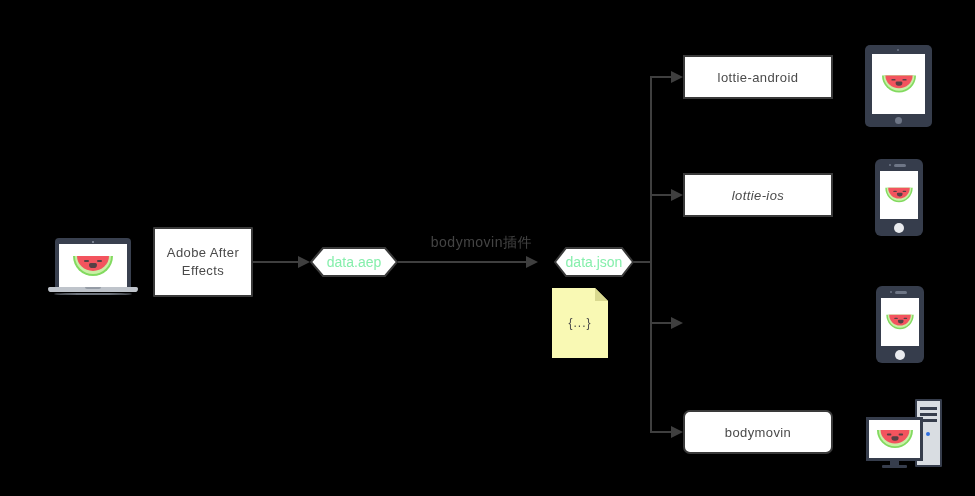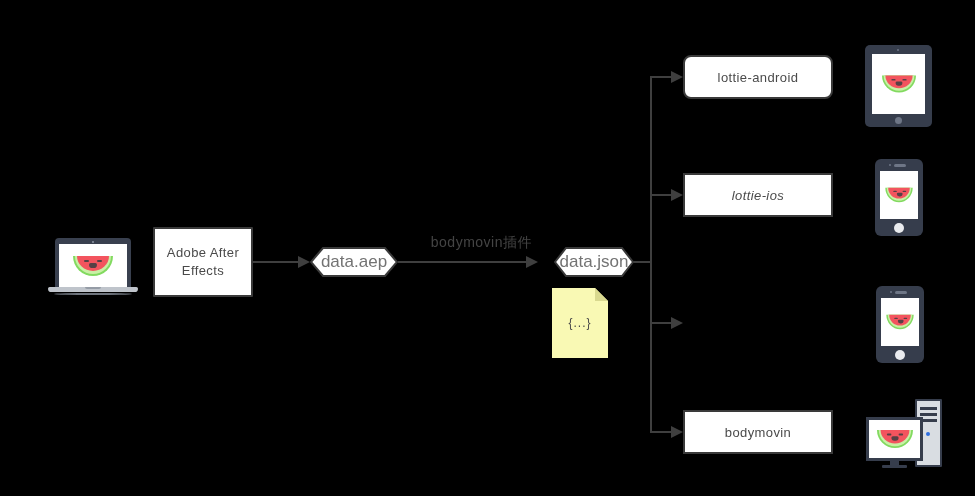--- a/index.html
+++ b/index.html
@@ -11,27 +11,27 @@
   .connectors path { stroke:#3f3f3f; stroke-width:2; fill:none; }
   .connectors polygon { fill:#3f3f3f; }
 
   
   .node { position:absolute; background:#fff; border:2px solid #3a3a3a;
           display:flex; align-items:center; justify-content:center;
           color:#4a4a4a; font-size:13px; letter-spacing:.4px; }
   .ae-box { left:153px; top:227px; width:100px; height:70px; border-radius:1px;
             text-align:center; padding:0 8px; line-height:1.35; }
   .target { left:683px; width:150px; height:44px; }
-  .t0 { top:55px;border-radius:8px; } .t1 { top:173px;font-style:italic; } .t2 { top:302px; } .t3 { top:410px; }
+  .t0 { top:55px; } .t1 { top:173px;font-style:italic; } .t2 { top:302px; } .t3 { top:410px;border-radius:7px; }
 
   
   .hex { position:absolute; }
   .hex svg { display:block; }
   .hex-label { position:absolute; inset:0; display:flex; align-items:center;
-               justify-content:center; color:#737373; font-size:17px; }
+               justify-content:center; color:#86efac; font-size:14px; }
   .hex-aep { left:310px; top:247px; width:88px; height:30px; }
   .hex-json { left:554px; top:247px; width:80px; height:30px; }
 
   .edge-label { position:absolute; left:392px; top:234px; width:140px;
                 text-align:right; color:#444444; font-size:14px; letter-spacing:.5px; }
 
   
   .note { position:absolute; left:552px; top:288px; width:56px; height:70px;
           background:#f9f9b4; clip-path:polygon(0 0, calc(100% - 13px) 0, 100% 13px, 100% 100%, 0 100%);
           display:flex; align-items:center; justify-content:center; }

